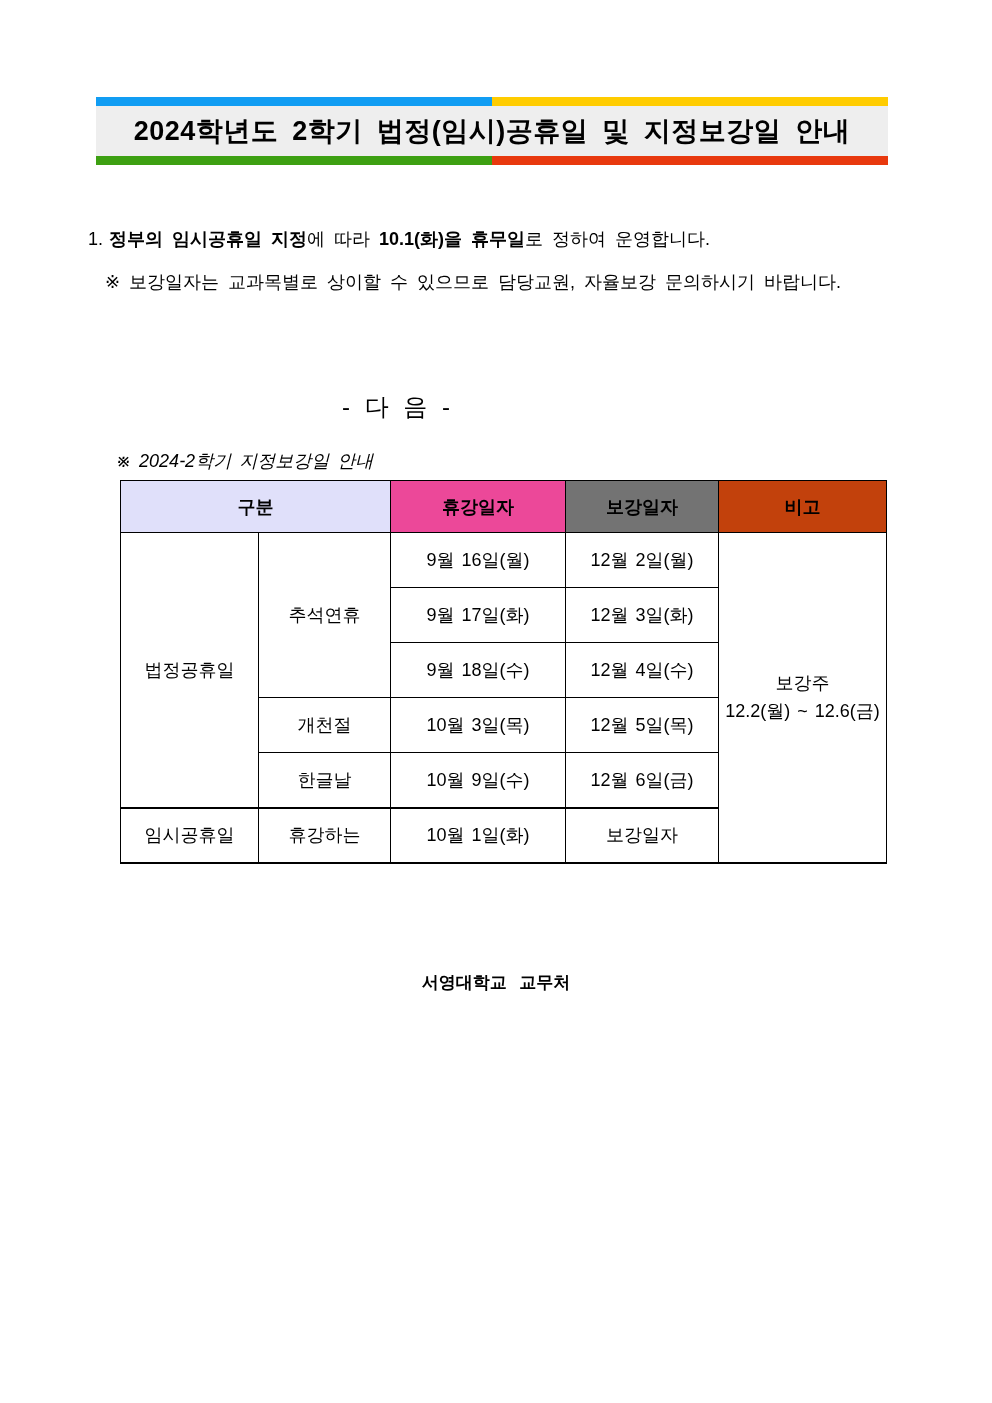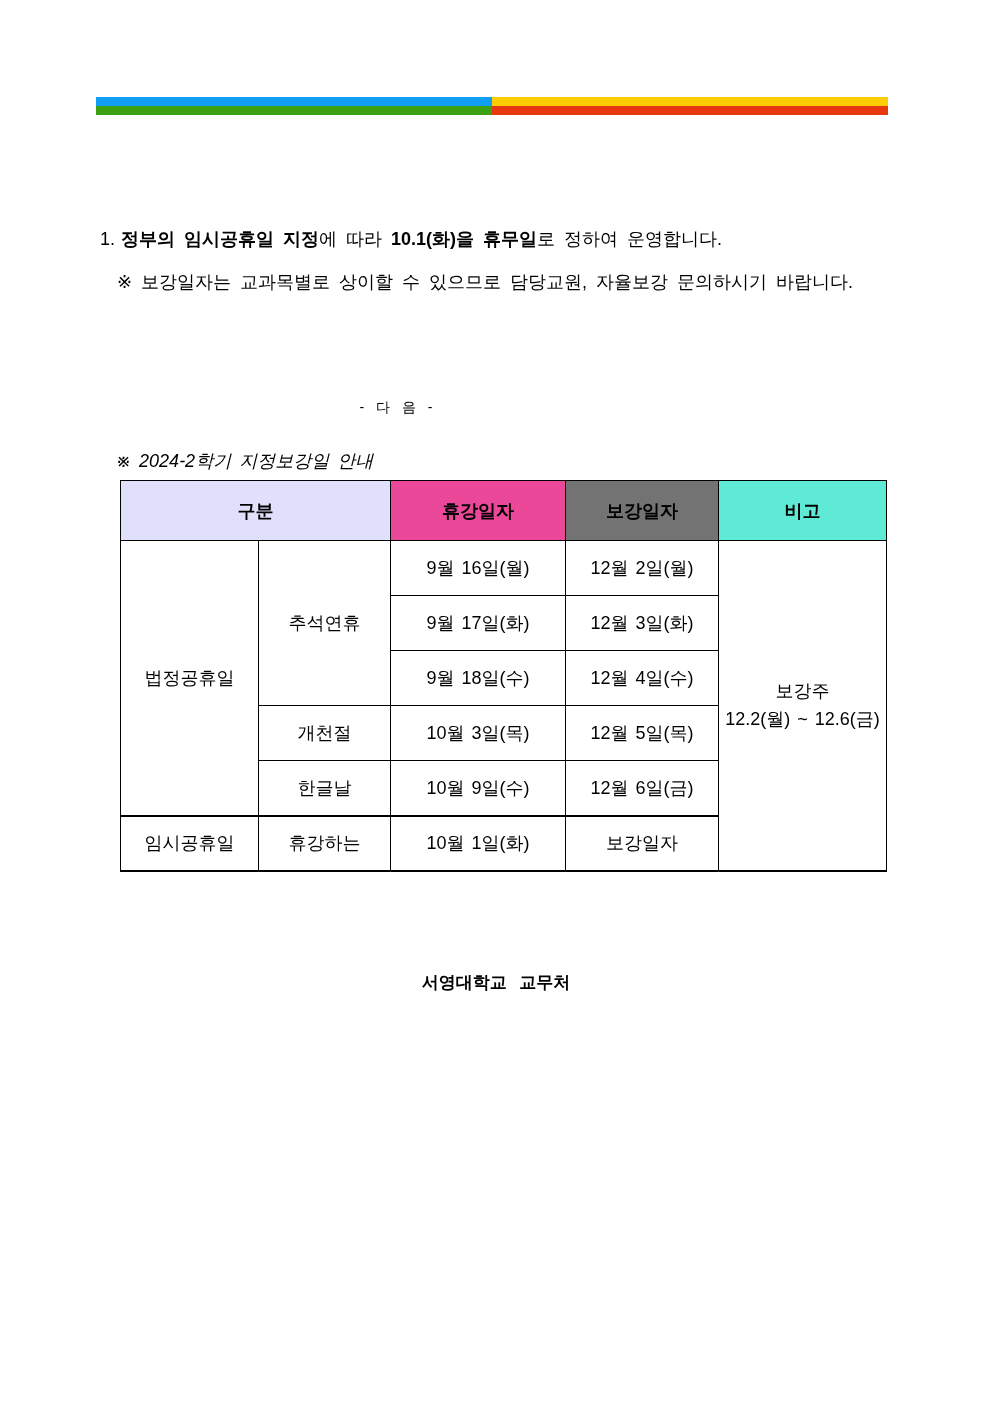--- a/index.html
+++ b/index.html
@@ -30,21 +30,21 @@
     font-size: 27px;
     font-weight: bold;
     letter-spacing: 0.5px;
     word-spacing: 6px;
     white-space: nowrap;
   }
 
   
   .notice {
     position: absolute;
-    left: 100px;
+    left: 88px;
     top: 229px;
     width: 820px;
     font-size: 18px;
   }
   .notice p {
     margin: 0 0 23px 0;
     line-height: 20px;
     word-spacing: 4px;
     white-space: nowrap;
   }
@@ -52,21 +52,21 @@
   .notice .num { margin-right: 6px; }
   .notice b { font-weight: bold; }
 
   .daum {
     position: absolute;
     top: 397px;
     left: 0;
     width: 796px;
     margin: 0;
     text-align: center;
-    font-size: 14px;
+    font-size: 24px;
     line-height: 20px;
     letter-spacing: 4px;
   }
 
   .caption {
     position: absolute;
     left: 103px;
     top: 438px;
     margin: 13px;
     font-size: 18px;
@@ -84,21 +84,21 @@
     table-layout: fixed;
     font-size: 18px;
   }
   table.schedule th, table.schedule td {
     border: 1px solid #000000;
     text-align: center;
     vertical-align: middle;
     padding: 0;
     word-spacing: 2px;
   }
-  table.schedule thead tr { height: 60px; margin-top: 24px; }
+  table.schedule thead tr { height: 52px; margin-top: 24px; }
   table.schedule tbody tr { height: 55px; }
   table.schedule th { font-weight: bold; }
   table.schedule tr.last-row td { border-top-width: 2px; }
   table.schedule { border-bottom: 2px solid #000000; }
   td.note-cell div { line-height: 28px; white-space: nowrap; }
 
   
   .issuer {
     position: absolute;
     top: 971px;
@@ -113,20 +113,23 @@
 </style>
 </head>
 <body>
 
 <div class="page">
 
   <div class="banner">
     <div class="bar-row">
       <div class="bar" style="background-color: rgb(17, 157, 243);"></div>
       <div class="bar" style="background-color: rgb(255, 204, 0);"></div>
+    </div>
+    <div class="title-band" style="background-color: rgb(238, 238, 238);">
+      <h1>2024학년도 2학기 법정(임시)공휴일 및 지정보강일 안내</h1>
     </div>
     <div class="bar-row">
       <div class="bar" style="background-color: rgb(61, 160, 18);"></div>
       <div class="bar" style="background-color: rgb(232, 57, 14);"></div>
     </div>
   </div>
 
   <div class="notice">
     <p><span class="num">1.</span><b>정부의 임시공휴일 지정</b><span>에 따라 </span><b>10.1(화)을 휴무일</b><span>로 정하여 운영합니다.</span></p>
     <p class="sub"><span>※ 보강일자는 교과목별로 상이할 수 있으므로 담당교원, 자율보강 문의하시기 바랍니다.</span></p>
@@ -142,21 +145,21 @@
       <col style="width:132px">
       <col style="width:175px">
       <col style="width:153px">
       <col style="width:168px">
     </colgroup>
     <thead>
       <tr>
         <th colspan="2" style="background-color: rgb(224, 224, 250);">구분</th>
         <th style="background-color: #ec4899;">휴강일자</th>
         <th style="background-color: #737373;">보강일자</th>
-        <th style="background-color: #5eead4;">비고</th>
+        <th style="background-color: #c2410c;">비고</th>
       </tr>
     </thead>
     <tbody>
       <tr>
         <td rowspan="5">법정공휴일</td>
         <td rowspan="3">추석연휴</td>
         <td>9월 16일(월)</td>
         <td>12월 2일(월)</td>
         <td rowspan="6" class="note-cell">
           <div>보강주</div>

